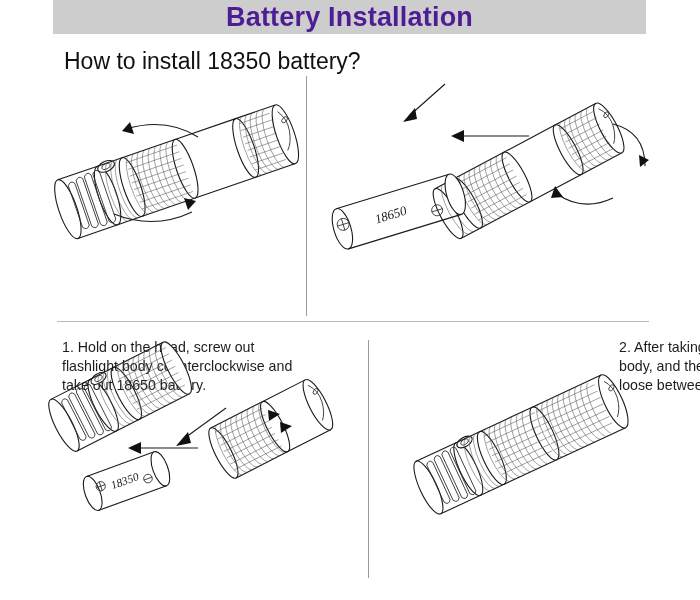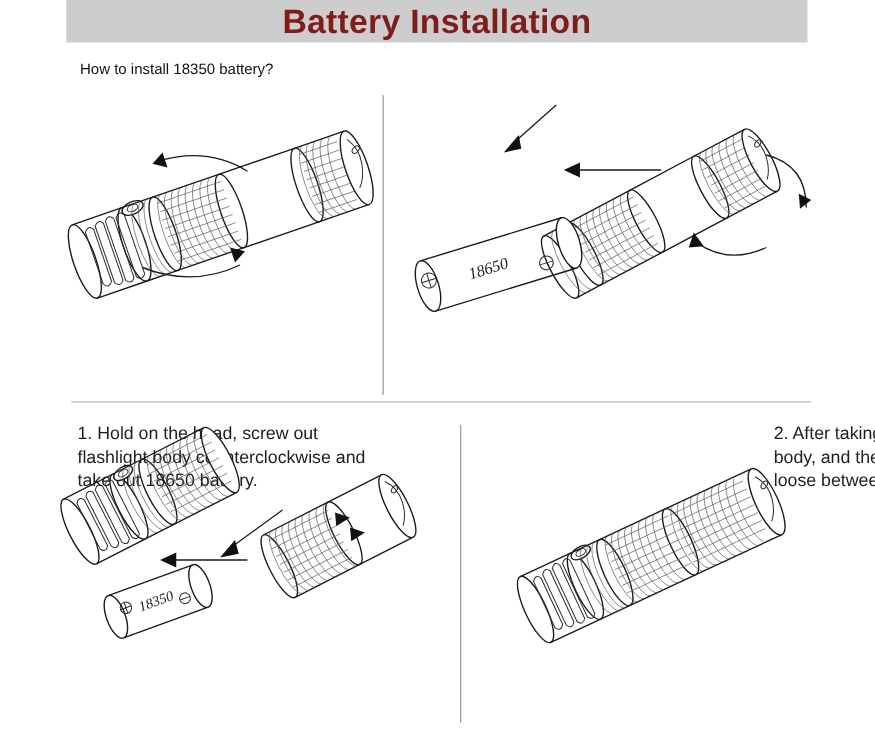--- a/index.html
+++ b/index.html
@@ -25,31 +25,31 @@
     height: 34px;
     background: #cdcdcd;
     display: flex;
     align-items: center;
     justify-content: center;
   }
   .title-text {
     font-size: 27px;
     font-weight: bold;
     letter-spacing: 0.2px;
-    color: #7f1d1d;
+    color: #4c1d95;
     font-family: "Liberation Sans", sans-serif;
     white-space: nowrap;
   }
 
   
   .subtitle {
     position: absolute;
     left: 64px;
     top: 48px;
-    font-size: 12px;
+    font-size: 23px;
     color: #111111;
     text-align: center;
   }
 
   
   .divider-v-top {
     position: absolute;
     left: 306px;
     top: 76px;
     width: 1px;

